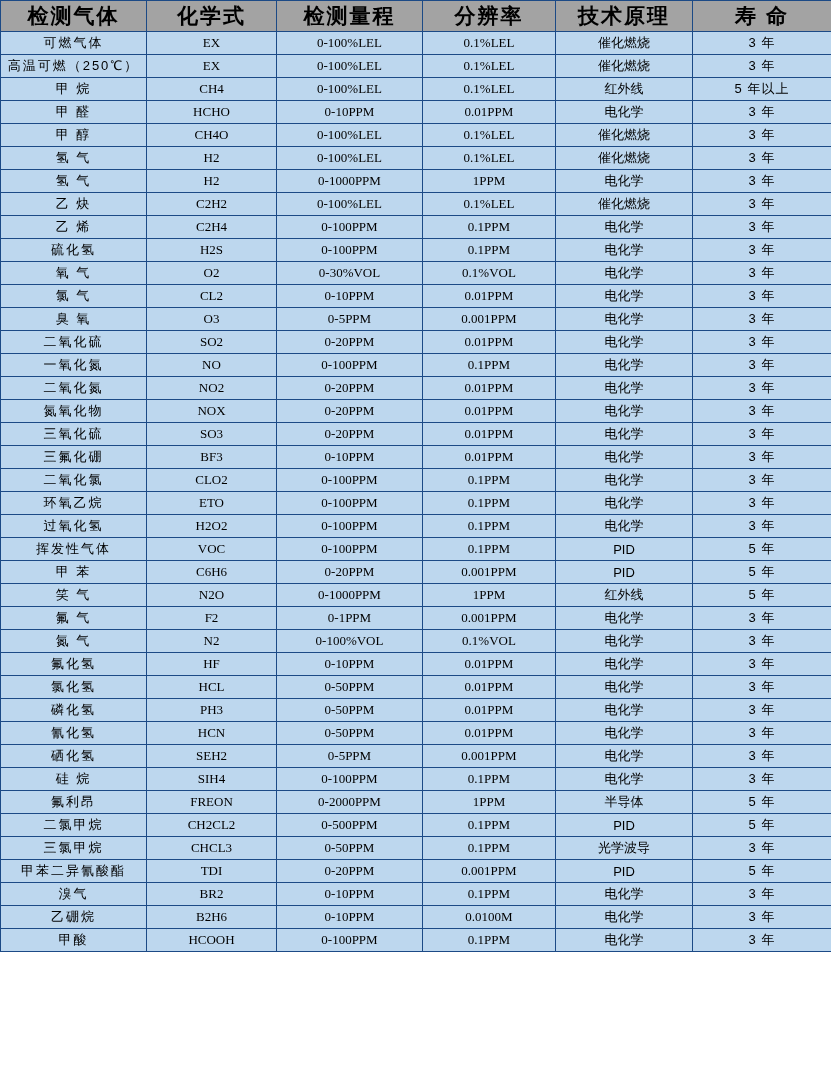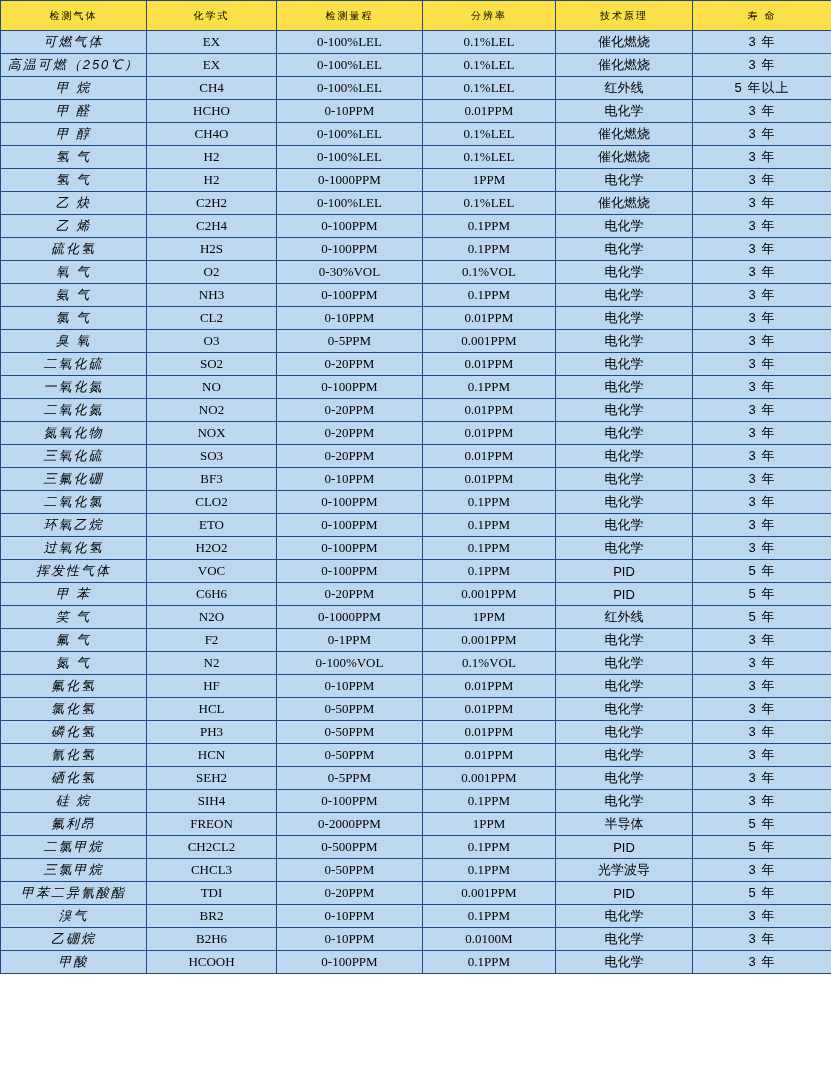--- a/index.html
+++ b/index.html
@@ -25,34 +25,33 @@
   #gas-table th, #gas-table td {
     border: 1px solid #1c4a86;
     text-align: center;
     vertical-align: middle;
     color: #000000;
     white-space: nowrap;
     overflow: hidden;
   }
   #gas-table thead th {
     height: 27px;
-    background: #fde047;
-    font-size: 10px;
-    font-weight: normal;
+    background: #a3a3a3;
+    font-size: 21px;
+    font-weight: bold;
     letter-spacing: 2px;
   }
   #gas-table tbody td {
     height: 20px;
     background: #bdd7ee;
     font-size: 13px;
     font-weight: normal;
   }
   #gas-table tbody td.name {
     letter-spacing: 2px;
-    font-style: italic;
   }
   #gas-table tbody td.formula,
   #gas-table tbody td.range,
   #gas-table tbody td.res {
     font-family: "Liberation Serif", serif;
     font-size: 13px;
     letter-spacing: 0px;
   }
   #gas-table tbody td.life {
     letter-spacing: 1px;
@@ -163,28 +162,20 @@
       </tr>
       <tr>
         <td class="name">氧 气</td>
         <td class="formula">O2</td>
         <td class="range">0-30%VOL</td>
         <td class="res">0.1%VOL</td>
         <td class="principle">电化学</td>
         <td class="life">3 年</td>
       </tr>
       <tr>
-        <td class="name">氨 气</td>
-        <td class="formula">NH3</td>
-        <td class="range">0-100PPM</td>
-        <td class="res">0.1PPM</td>
-        <td class="principle">电化学</td>
-        <td class="life">3 年</td>
-      </tr>
-      <tr>
         <td class="name">氯 气</td>
         <td class="formula">CL2</td>
         <td class="range">0-10PPM</td>
         <td class="res">0.01PPM</td>
         <td class="principle">电化学</td>
         <td class="life">3 年</td>
       </tr>
       <tr>
         <td class="name">臭 氧</td>
         <td class="formula">O3</td>

